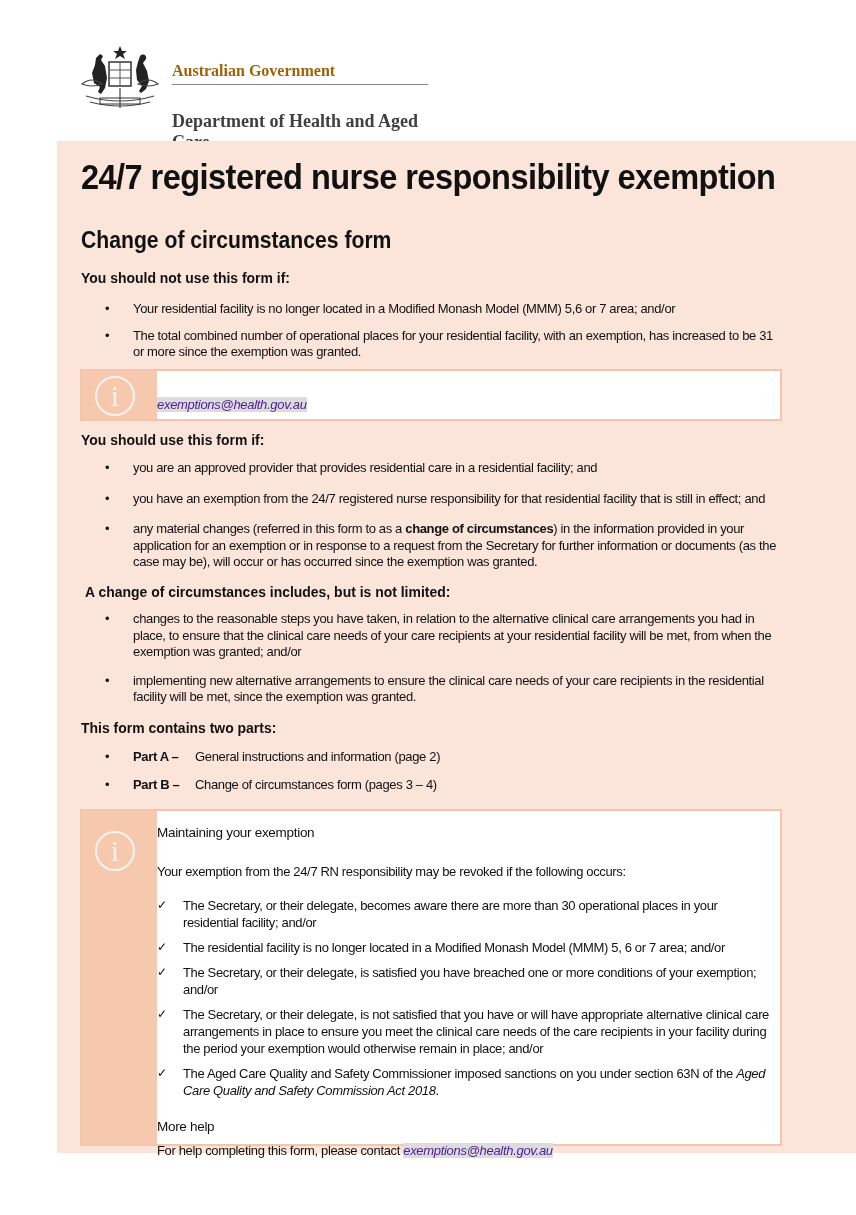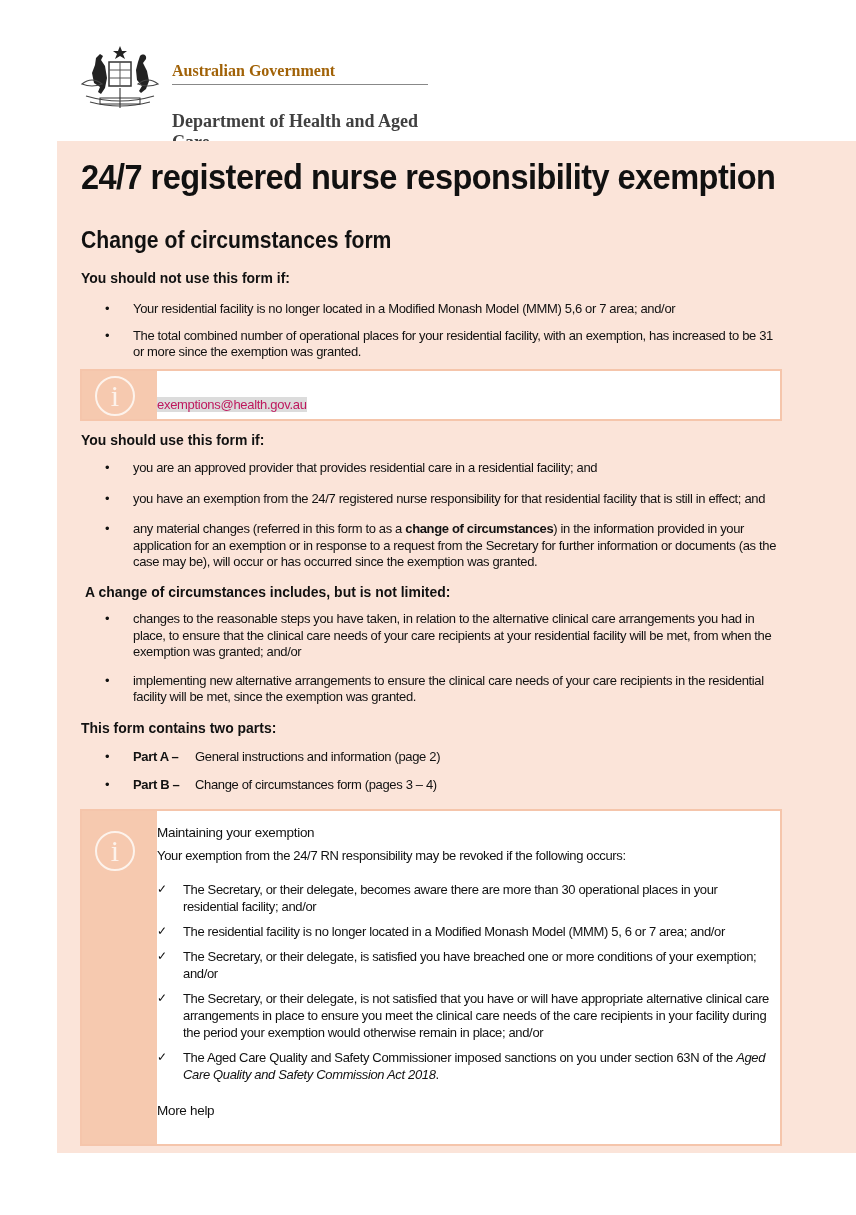--- a/index.html
+++ b/index.html
@@ -54,21 +54,21 @@
     position: absolute; left: 0; top: 0; bottom: 0; width: 75px; background: #f6c9af;
   }
   .info-icon {
     position: absolute; left: 13px; width: 40px; height: 40px; border-radius: 50%;
     border: 2px solid #fdf3ec; color: #fdf3ec; text-align: center; box-sizing: border-box;
     font-family: "Liberation Serif", serif; font-size: 30px; line-height: 36px;
   }
   .info-content { position: absolute; left: 75px; right: 6px; padding-left: 0; }
   .info-text { font-size: 13px; line-height: 17px; letter-spacing: -0.35px; }
   .email {
-    background: #dcdcdc; color: #be185d; letter-spacing: -0.3px;
+    background: #dcdcdc; color: #4c1d95; letter-spacing: -0.3px; font-style: italic;
   }
   .box-h { font-size: 13.5px; font-weight: normal; letter-spacing: -0.3px; }
   .checks { list-style: none; margin: 0; padding: 0; }
   .checks li {
     position: relative; padding-left: 26px; font-size: 13px; line-height: 17px;
     letter-spacing: -0.35px; margin-bottom: 8px;
   }
   .checks li .tick { position: absolute; left: 0; top: 0; font-size: 12px; }
 </style>
 </head>
@@ -142,24 +142,27 @@
     <li><span class="bullet">•</span><span class="part-label">Part A –</span><span>General instructions and information (page 2)</span></li>
     <li><span class="bullet">•</span><span class="part-label">Part B –</span><span>Change of circumstances form (pages 3 – 4)</span></li>
   </ul>
 
   <div class="info-box" style="top:668px; height:337px">
     <div class="info-side">
       <div class="info-icon" style="top:20px">i</div>
     </div>
     <div class="info-content" style="top:14px">
       <div class="box-h">Maintaining your exemption</div>
-      <div class="info-text" style="margin-top:7px; margin-bottom:17px">Your exemption from the 24/7 RN responsibility may be revoked if the following occurs:</div>
+      <div class="info-text" style="margin-top:23px; margin-bottom:17px">Your exemption from the 24/7 RN responsibility may be revoked if the following occurs:</div>
       <ul class="checks">
         <li><span class="tick">✓</span><span>The Secretary, or their delegate, becomes aware there are more than 30 operational places in your residential facility; and/or</span></li>
         <li><span class="tick">✓</span><span>The residential facility is no longer located in a Modified Monash Model (MMM) 5, 6 or 7 area; and/or</span></li>
         <li><span class="tick">✓</span><span>The Secretary, or their delegate, is satisfied you have breached one or more conditions of your exemption; and/or</span></li>
         <li><span class="tick">✓</span><span>The Secretary, or their delegate, is not satisfied that you have or will have appropriate alternative clinical care arrangements in place to ensure you meet the clinical care needs of the care recipients in your facility during the period your exemption would otherwise remain in place; and/or</span></li>
         <li><span class="tick">✓</span><span>The Aged Care Quality and Safety Commissioner imposed sanctions on you under section 63N of the </span><i>Aged Care Quality and Safety Commission Act 2018</i><span>.</span></li>
       </ul>
       <div class="box-h" style="margin-top:20px">More help</div>
+      <div class="info-text" style="margin-top:8px">
+        <span>For help completing this form, please contact </span><span class="email">exemptions@health.gov.au</span>
+      </div>
     </div>
   </div>
 </div>
 
 </body></html>

